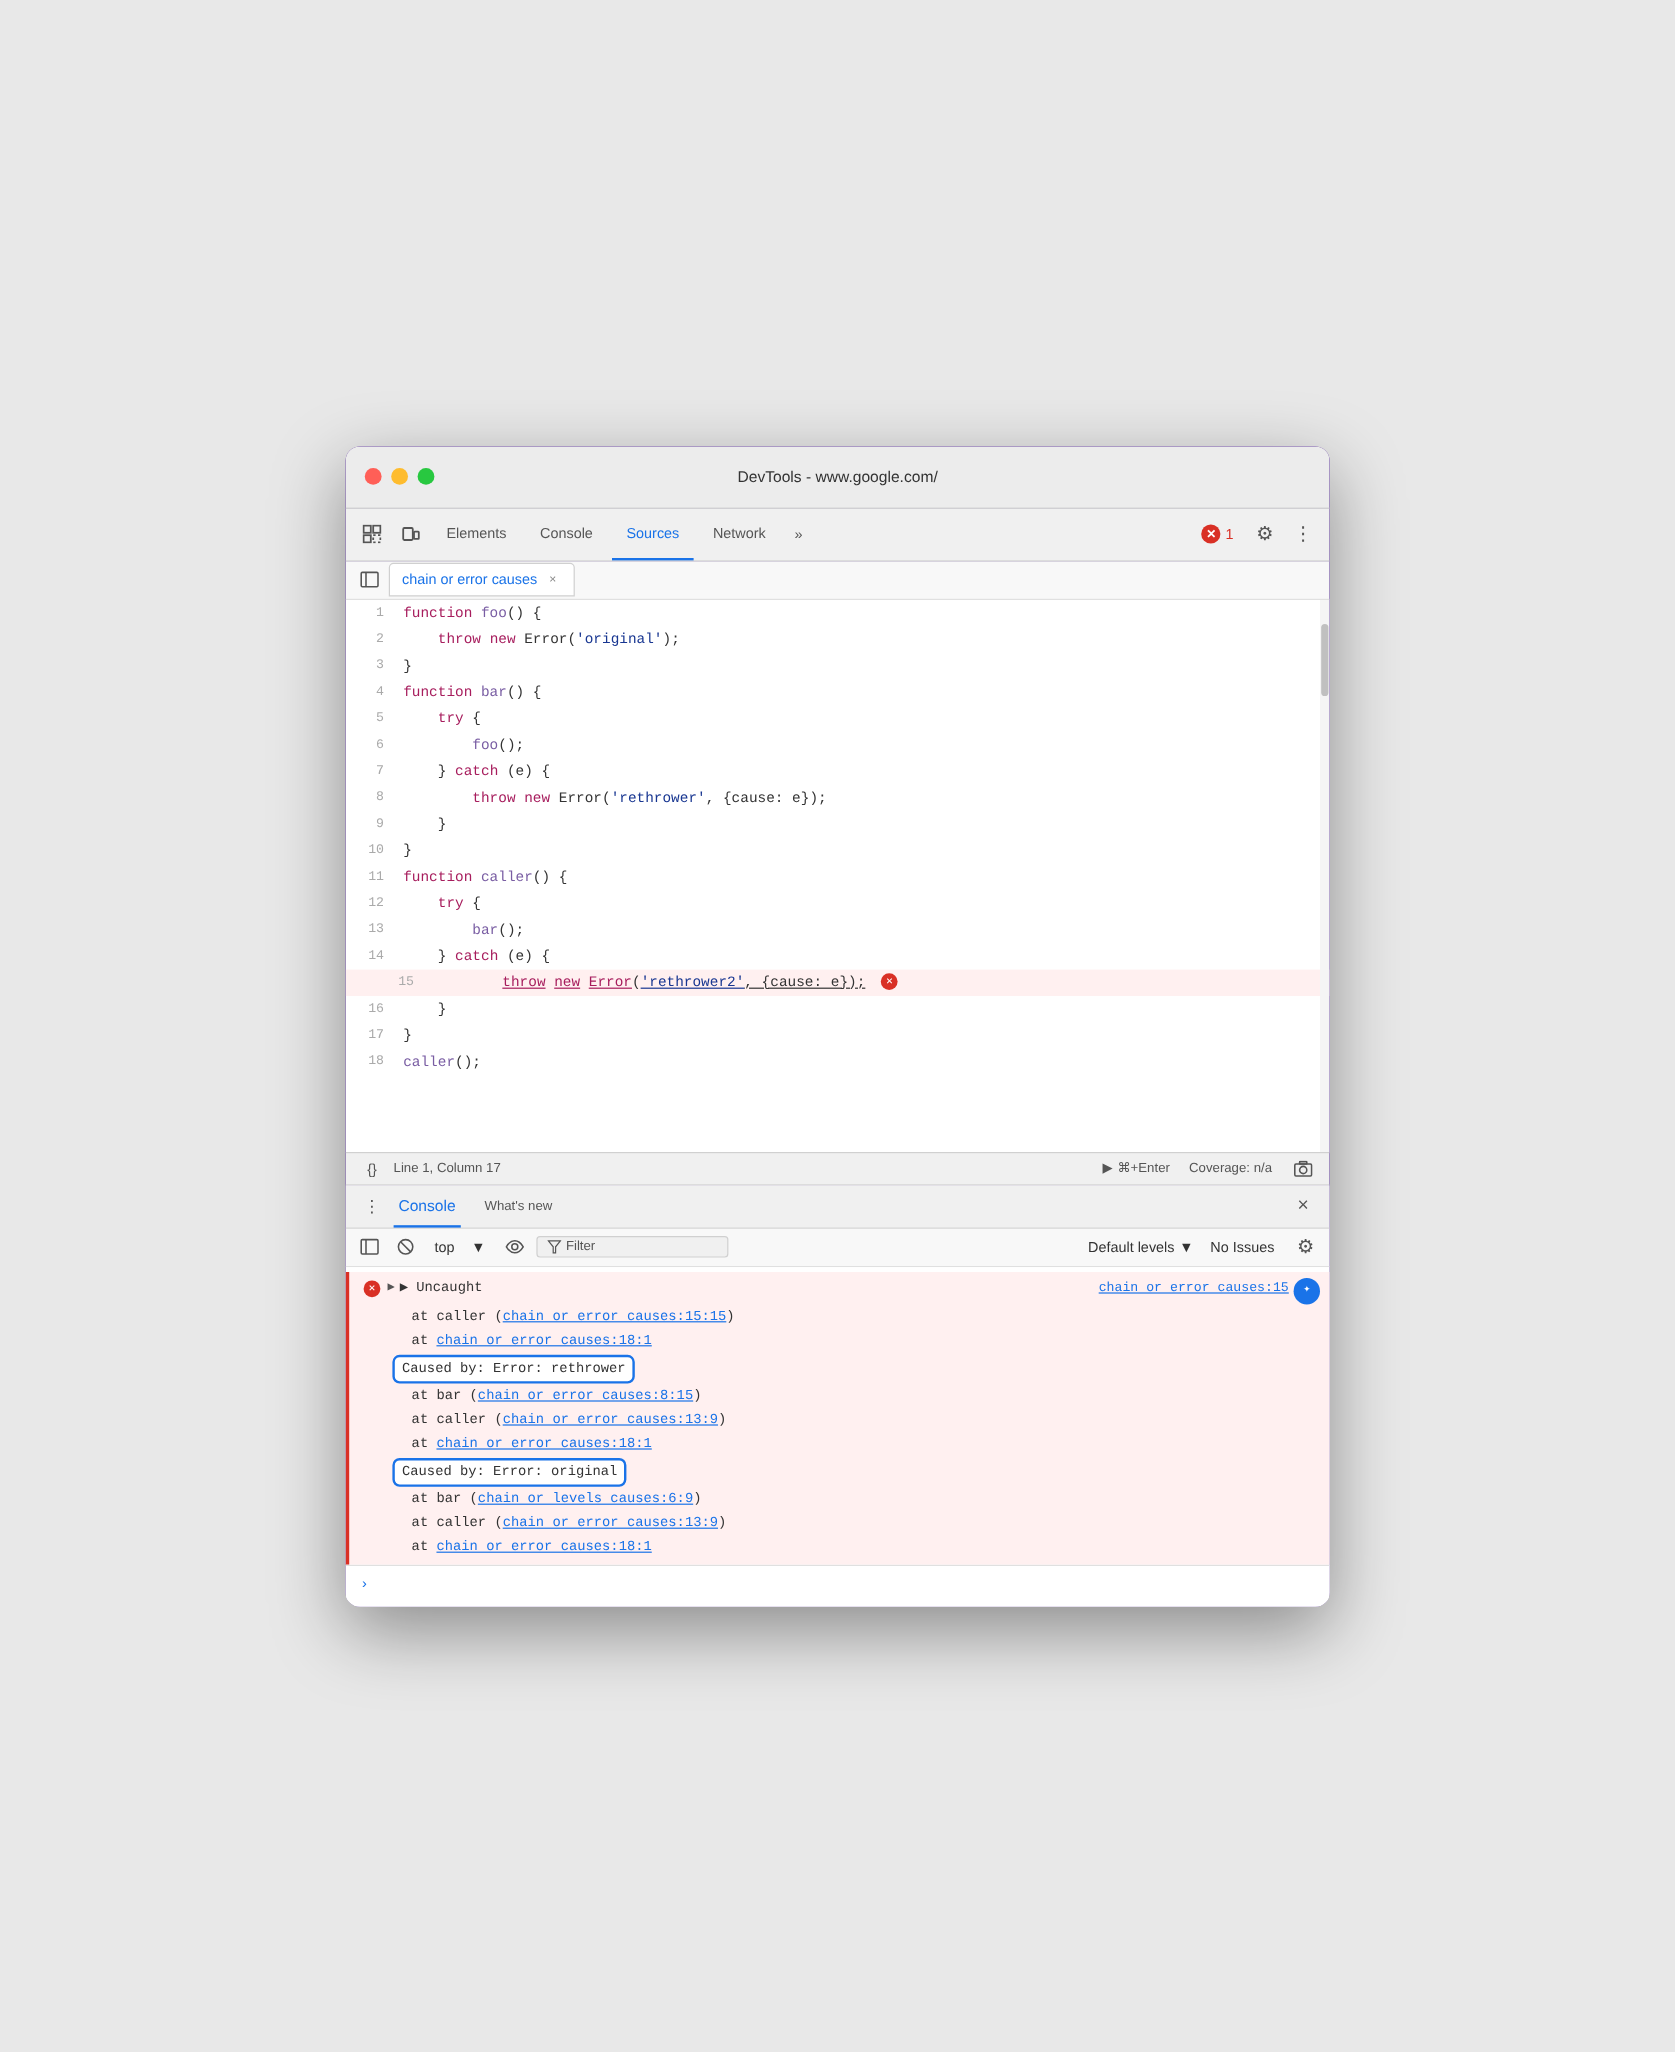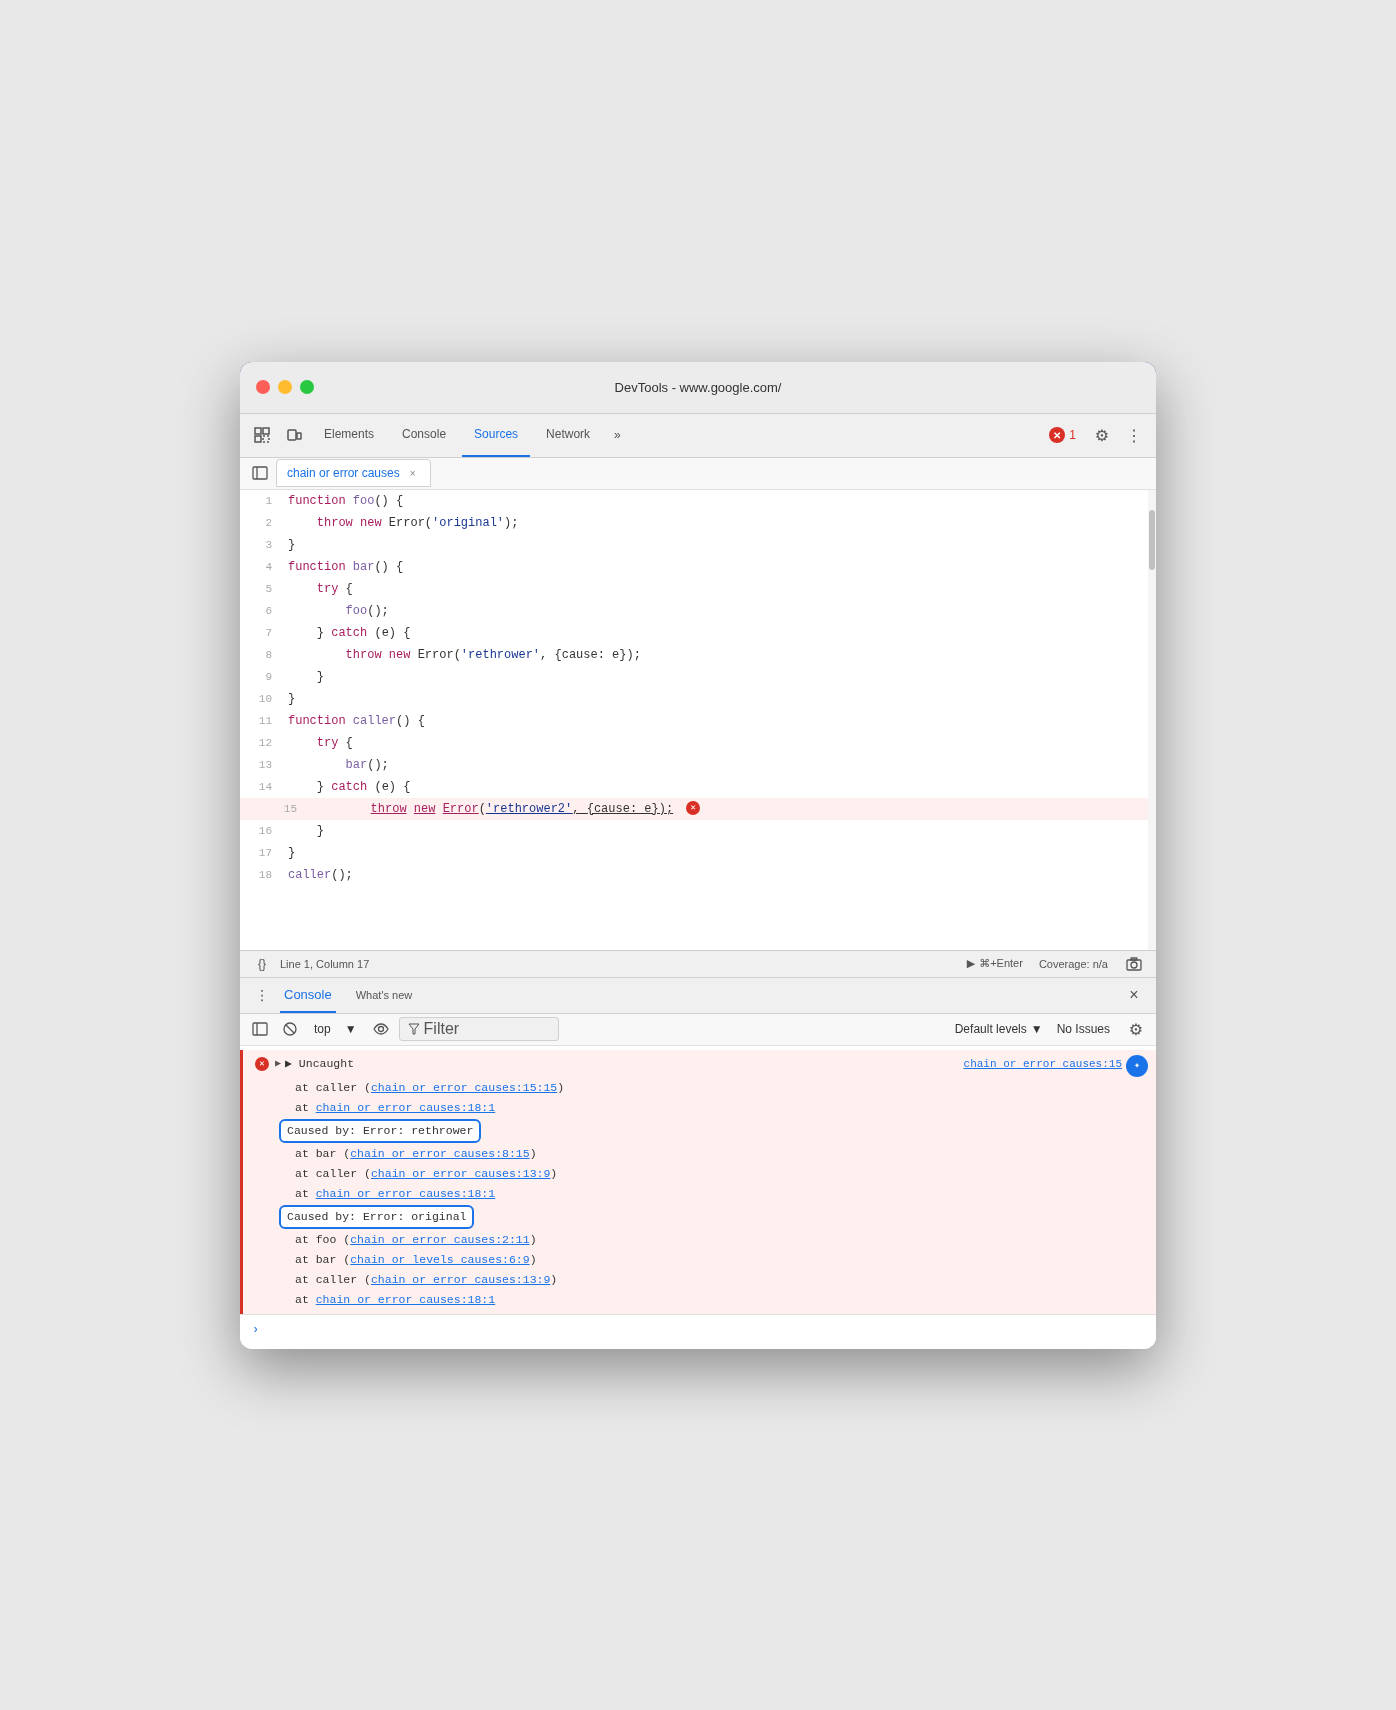--- a/index.html
+++ b/index.html
@@ -5,21 +5,21 @@
     * { box-sizing: border-box; margin: 0; padding: 0; }
     body {
       background: #e8e8e8;
       display: flex;
       justify-content: center;
       align-items: center;
       min-height: 100vh;
       font-family: -apple-system, BlinkMacSystemFont, 'Segoe UI', sans-serif;
     }
     .window {
-      width: 916px;
+      width: 820px;
       background: #4c1d95;
       border-radius: 12px;
       box-shadow: 0 20px 60px rgba(0,0,0,0.4);
       overflow: hidden;
     }
     
     .titlebar {
       background: #ececec;
       height: 52px;
       display: flex;
@@ -317,21 +317,21 @@
       font-size: 14px;
     }
     .filter-input {
       display: flex;
       align-items: center;
       gap: 4px;
       background: #f0f0f0;
       border: 1px solid #d0d0d0;
       border-radius: 3px;
       padding: 2px 8px;
-      font-size: 16px;
+      font-size: 11px;
       color: #555;
       flex: 1;
       max-width: 160px;
     }
     .default-levels {
       display: flex;
       align-items: center;
       gap: 4px;
       font-size: 12px;
       color: #333;
@@ -691,23 +691,20 @@
           <span class="error-text">at caller (<span class="error-link">chain or error causes:13:9</span>)</span>
         </div>
         <div class="error-row indent2">
           <span class="error-text">at <span class="error-link">chain or error causes:18:1</span></span>
         </div>
 
         <div class="error-row indent1">
           <span class="caused-by">Caused by: Error: original</span>
         </div>
         <div class="error-row indent2">
-          <span class="error-text">at foo (<span class="error-link">chain or error causes:2:11</span>)</span>
-        </div>
-        <div class="error-row indent2">
           <span class="error-text">at bar (<span class="error-link">chain or levels causes:6:9</span>)</span>
         </div>
         <div class="error-row indent2">
           <span class="error-text">at caller (<span class="error-link">chain or error causes:13:9</span>)</span>
         </div>
         <div class="error-row indent2">
           <span class="error-text">at <span class="error-link">chain or error causes:18:1</span></span>
         </div>
       </div>
 

